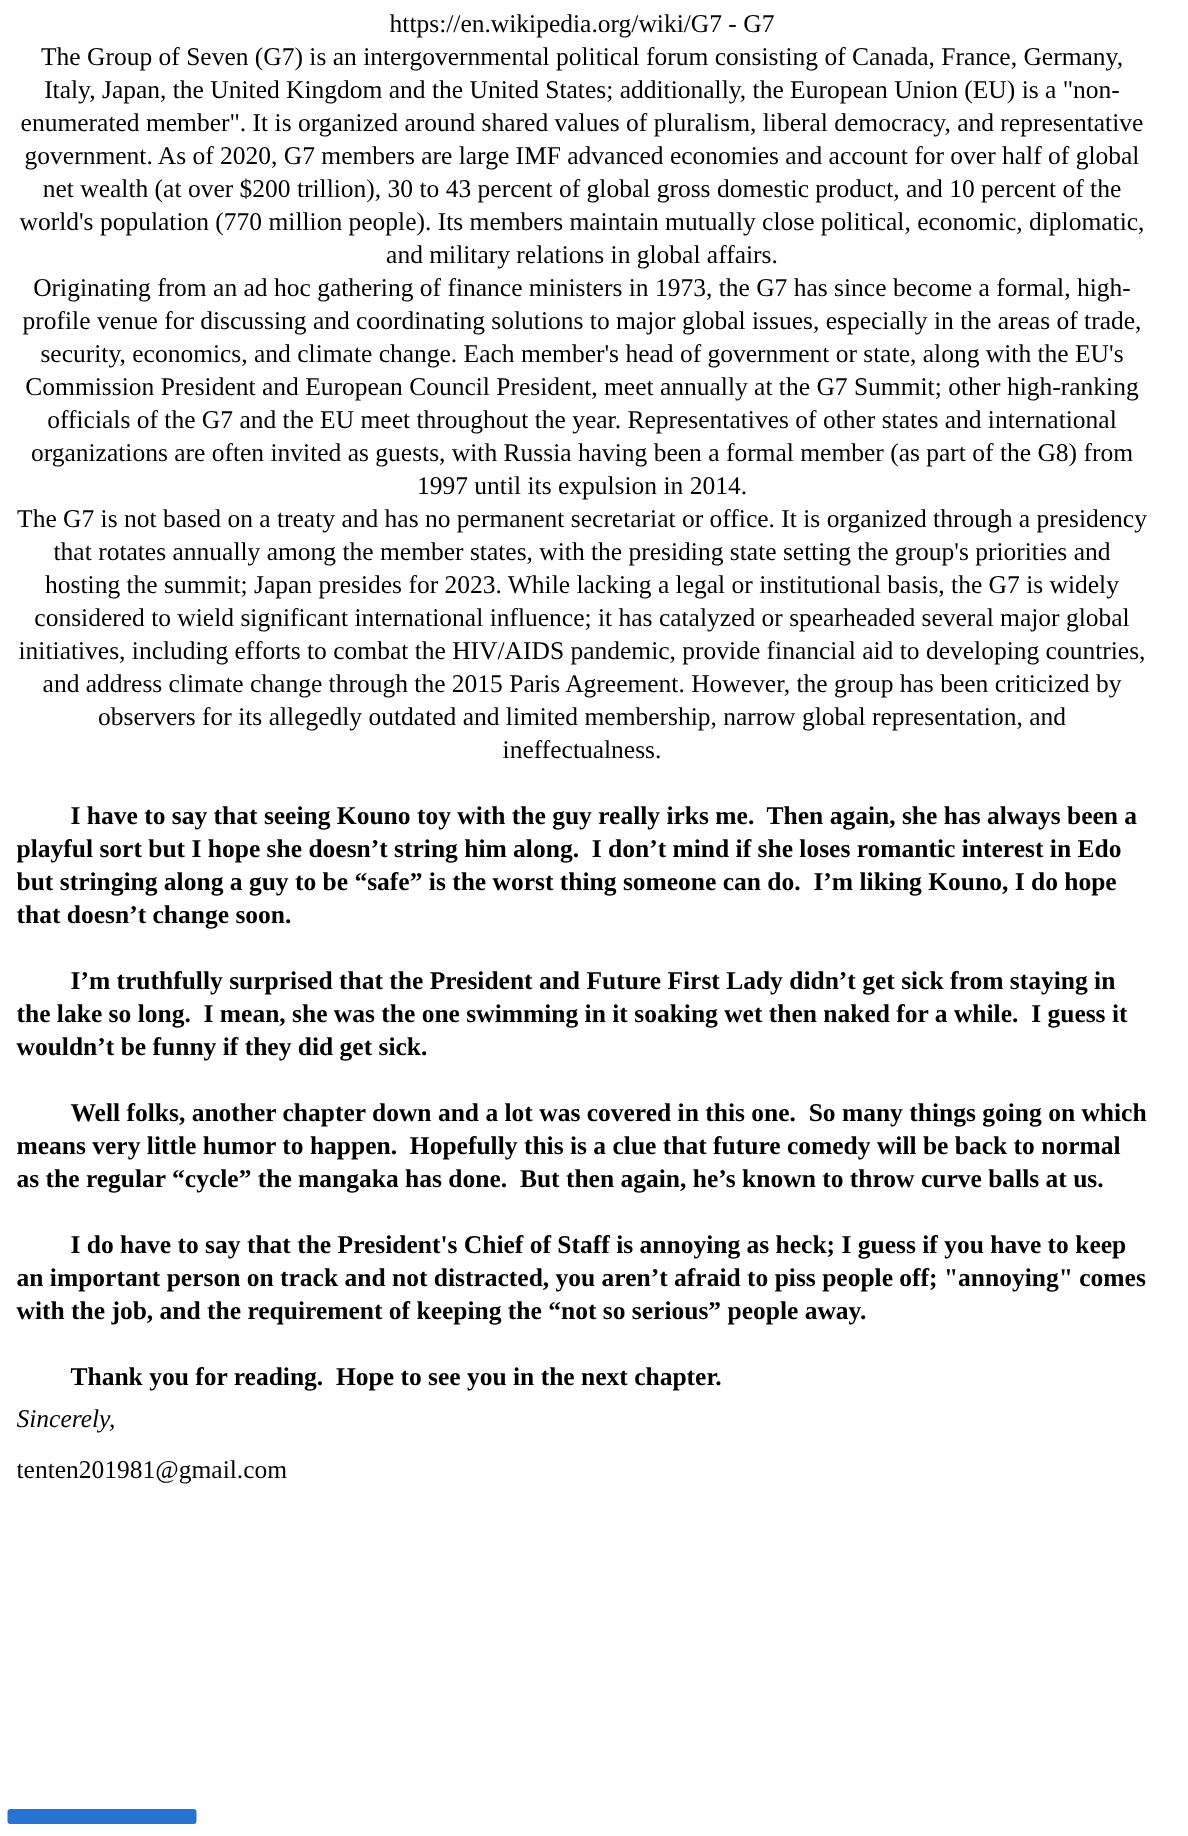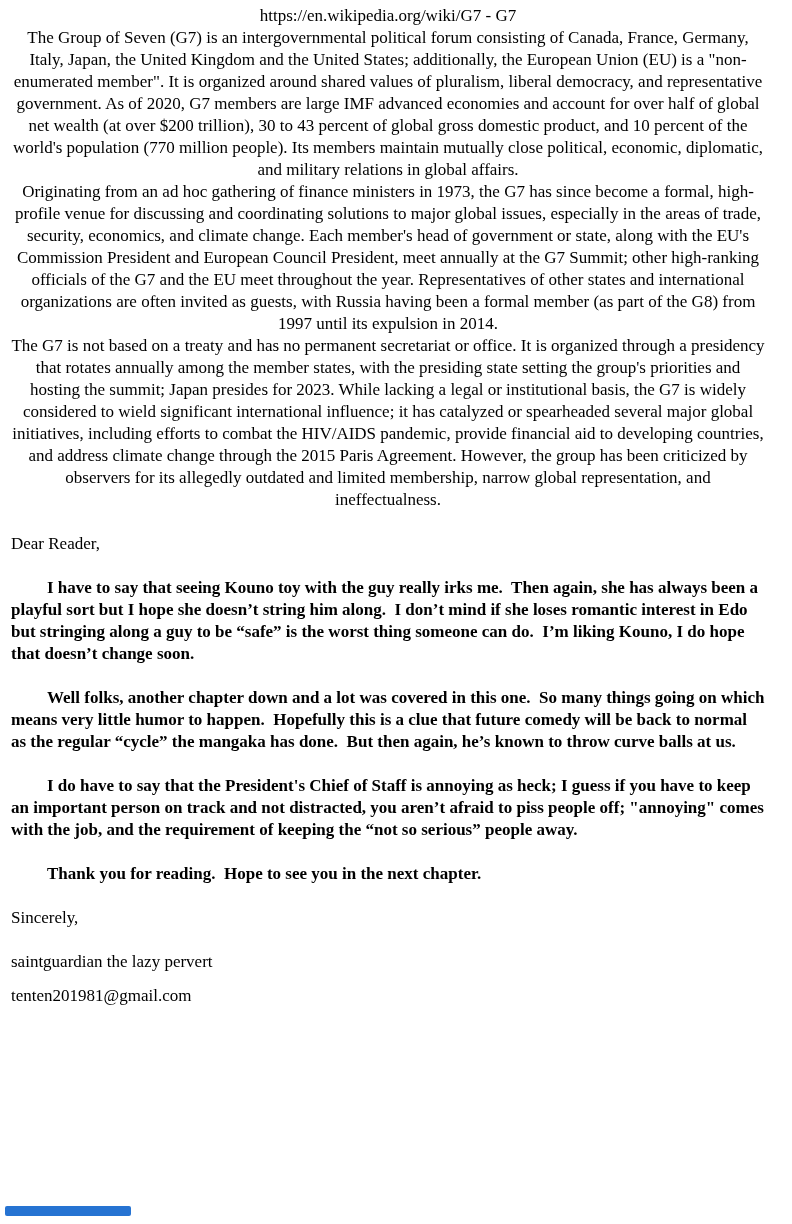--- a/index.html
+++ b/index.html
@@ -27,21 +27,21 @@
   .letter p {
     text-align: left;
     white-space: pre-wrap; 
   }
   .salutation { margin-top: 22px; }
   .letter-body {
     margin-top: 22px;
     text-indent: 36px;
     font-weight: bold;
   }
-  .closing { margin-top: 22px; }
+  .closing { margin-top: 6px; font-style: italic; }
   .sig-name { margin-top: 22px; }
   .sig-email { margin-top: 12px; }
   .accent-bar {
     position: absolute;
     left: 5px;
     top: 1206px;
     width: 126px;
     height: 10px;
     border-radius: 2px;
   }
@@ -53,33 +53,32 @@
 
   <p class="url-line">https://en.wikipedia.org/wiki/G7 - G7</p>
 
   <div class="wiki">
     <p>The Group of Seven (G7) is an intergovernmental political forum consisting of Canada, France, Germany, Italy, Japan, the United Kingdom and the United States; additionally, the European Union (EU) is a "non-enumerated member". It is organized around shared values of pluralism, liberal democracy, and representative government. As of 2020, G7 members are large IMF advanced economies and account for over half of global net wealth (at over $200 trillion), 30 to 43 percent of global gross domestic product, and 10 percent of the world's population (770 million people). Its members maintain mutually close political, economic, diplomatic, and military relations in global affairs.</p>
     <p>Originating from an ad hoc gathering of finance ministers in 1973, the G7 has since become a formal, high-profile venue for discussing and coordinating solutions to major global issues, especially in the areas of trade, security, economics, and climate change. Each member's head of government or state, along with the EU's Commission President and European Council President, meet annually at the G7 Summit; other high-ranking officials of the G7 and the EU meet throughout the year. Representatives of other states and international organizations are often invited as guests, with Russia having been a formal member (as part of the G8) from 1997 until its expulsion in 2014.</p>
     <p>The G7 is not based on a treaty and has no permanent secretariat or office. It is organized through a presidency that rotates annually among the member states, with the presiding state setting the group's priorities and hosting the summit; Japan presides for 2023. While lacking a legal or institutional basis, the G7 is widely considered to wield significant international influence; it has catalyzed or spearheaded several major global initiatives, including efforts to combat the HIV/AIDS pandemic, provide financial aid to developing countries, and address climate change through the 2015 Paris Agreement. However, the group has been criticized by observers for its allegedly outdated and limited membership, narrow global representation, and ineffectualness.</p>
   </div>
 
   <div class="letter">
-    <p class="salutation">Dear Reader,</p>
 
     <p class="letter-body">I have to say that seeing Kouno toy with the guy really irks me.  Then again, she has always been a playful sort but I hope she doesn’t string him along.  I don’t mind if she loses romantic interest in Edo but stringing along a guy to be “safe” is the worst thing someone can do.  I’m liking Kouno, I do hope that doesn’t change soon.</p>
 
+    <p class="letter-body">I’m truthfully surprised that the President and Future First Lady didn’t get sick from staying in the lake so long.  I mean, she was the one swimming in it soaking wet then naked for a while.  I guess it wouldn’t be funny if they did get sick.</p>
 
     <p class="letter-body">Well folks, another chapter down and a lot was covered in this one.  So many things going on which means very little humor to happen.  Hopefully this is a clue that future comedy will be back to normal as the regular “cycle” the mangaka has done.  But then again, he’s known to throw curve balls at us.</p>
 
     <p class="letter-body">I do have to say that the President's Chief of Staff is annoying as heck; I guess if you have to keep an important person on track and not distracted, you aren’t afraid to piss people off; "annoying" comes with the job, and the requirement of keeping the “not so serious” people away.</p>
 
     <p class="letter-body">Thank you for reading.  Hope to see you in the next chapter.</p>
 
     <p class="closing">Sincerely,</p>
 
-    <p class="sig-name">saintguardian the lazy pervert</p>
 
     <p class="sig-email">tenten201981@gmail.com</p>
   </div>
 
 </div>
 
 <div class="accent-bar" style="background: rgb(38, 115, 210);"></div>
 
 </body></html>

